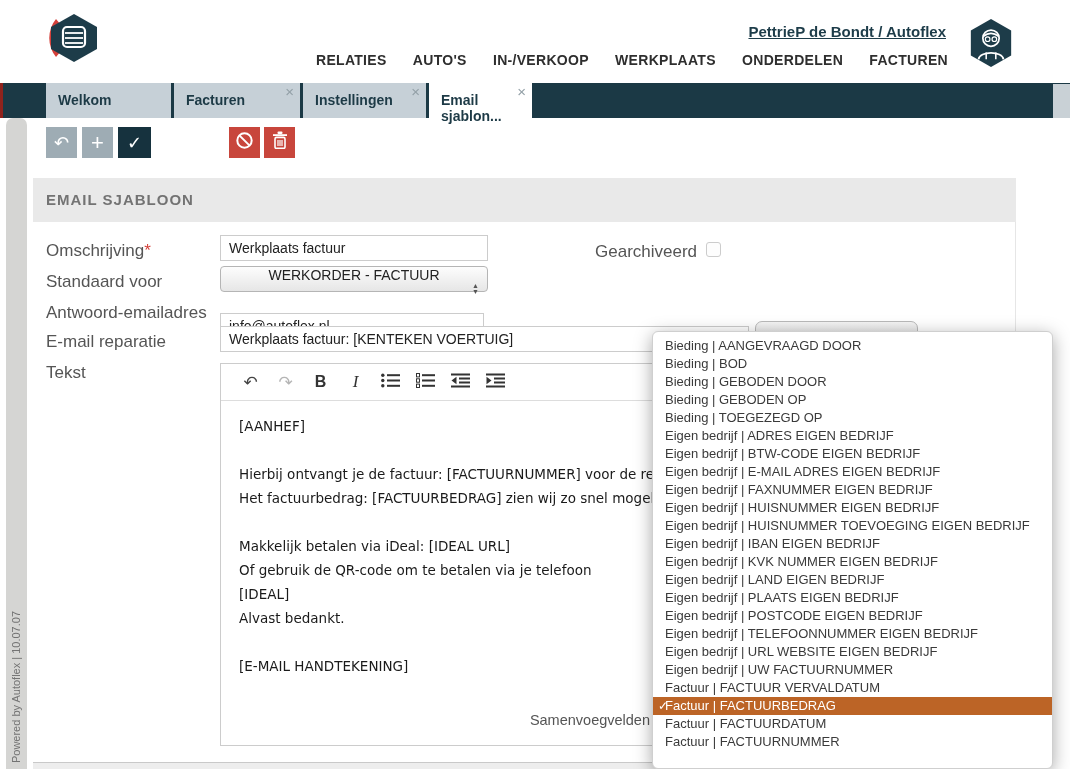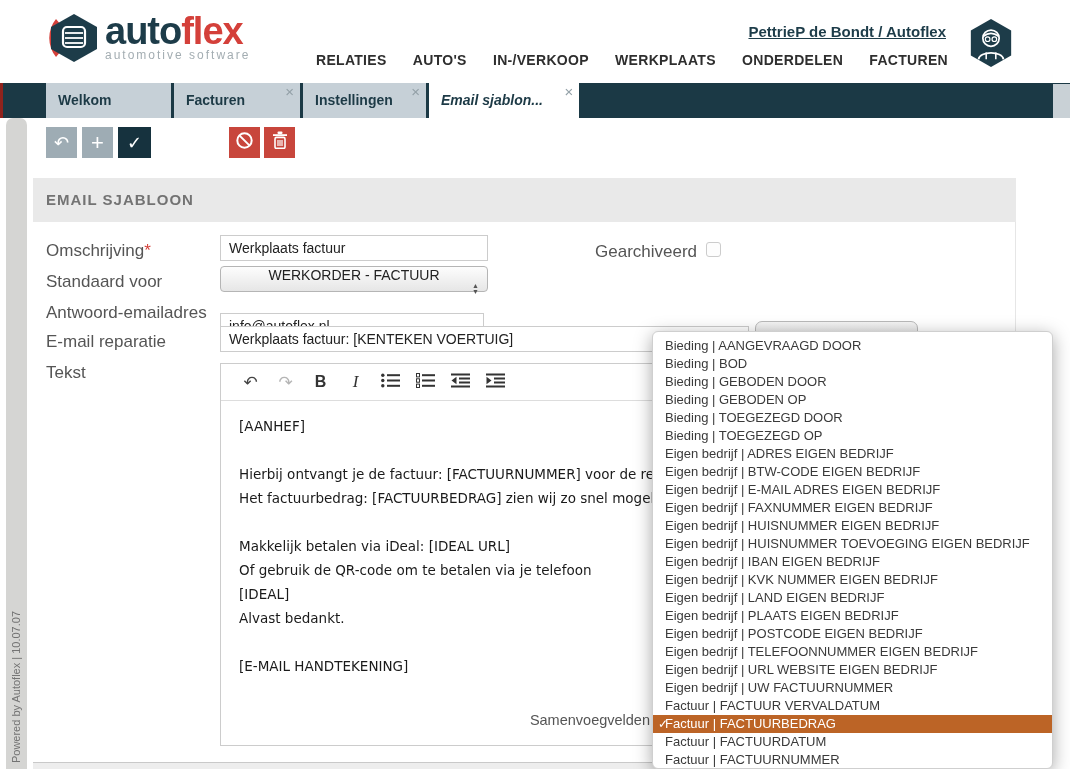--- a/index.html
+++ b/index.html
@@ -106,24 +106,20 @@
       <span>
         <svg width="56" height="52" viewBox="0 0 56 52">
           <path d="M12,7 C3,18 3,34 12,45 L17,39 C11,31 11,21 17,13 Z" fill="#d4403a"></path>
           <polygon points="30,2 53,15 53,37 30,50 7,37 7,15" fill="#1d3c49"></polygon>
           <rect x="19" y="15" width="22" height="20" rx="4" fill="none" stroke="#fff" stroke-width="2.2"></rect>
           <line x1="21" y1="21" x2="39" y2="21" stroke="#fff" stroke-width="1.8"></line>
           <line x1="21" y1="26" x2="39" y2="26" stroke="#fff" stroke-width="1.8"></line>
           <line x1="21" y1="31" x2="39" y2="31" stroke="#fff" stroke-width="1.8"></line>
         </svg>
       </span>
-      <div class="logo-right">
-        <div class="logo-word"><span>auto</span><span class="red">flex</span></div>
-        <div class="logo-tagline">automotive software</div>
-      </div>
     </div>
     <div class="nav">
         <div class="nav-item">RELATIES</div>
         <div class="nav-item">AUTO'S</div>
         <div class="nav-item">IN-/VERKOOP</div>
         <div class="nav-item">WERKPLAATS</div>
         <div class="nav-item">ONDERDELEN</div>
         <div class="nav-item">FACTUREN</div>
       </div>
     <a class="user-link">PettrieP de Bondt / Autoflex</a>
@@ -139,21 +135,21 @@
       </svg>
     </span>
   </div>
 
   <div class="tabbar">
     <div class="tabbar-red"></div>
     <div class="tab-strip">
         <div class="tab" style="width: 125px;"><span>Welkom</span></div>
         <div class="tab" style="width: 126px;"><span>Facturen</span><span class="tab-close">×</span></div>
         <div class="tab" style="width: 123px;"><span>Instellingen</span><span class="tab-close">×</span></div>
-        <div class="tab active" style="width: 150px; font-style: italic;"><span>Email sjablon...</span><span class="tab-close">×</span></div>
+        <div class="tab active" style="width: 103px;"><span>Email sjablon...</span><span class="tab-close">×</span></div>
       </div>
     <div class="tabbar-end"></div>
   </div>
 
   <div class="actions-left">
     <div class="btn btn-gray">
         <span>↶</span>
       </div>
     <div class="btn btn-gray">
         <span style="font-size:22px">+</span>
@@ -279,21 +275,20 @@
     <div class="ed-content"><div>[AANHEF]</div><div>&nbsp;</div><div>Hierbij ontvangt je de factuur: [FACTUURNUMMER] voor de reparatie aan vo</div><div>Het factuurbedrag: [FACTUURBEDRAG] zien wij zo snel mogelijk overgemaak</div><div>&nbsp;</div><div>Makkelijk betalen via iDeal: [IDEAL URL]</div><div>Of gebruik de QR-code om te betalen via je telefoon</div><div>[IDEAL]</div><div>Alvast bedankt.</div><div>&nbsp;</div><div>[E-MAIL HANDTEKENING]</div></div>
   </div>
 
   <div class="merge-label">Samenvoegvelden</div>
 
   <div class="dropdown">
       <div class="dd-item"><span>Bieding | AANGEVRAAGD DOOR</span></div>
       <div class="dd-item"><span>Bieding | BOD</span></div>
       <div class="dd-item"><span>Bieding | GEBODEN DOOR</span></div>
       <div class="dd-item"><span>Bieding | GEBODEN OP</span></div>
-      <div class="dd-item"><span>Bieding | TOEGEZEGD DOOR</span></div>
       <div class="dd-item"><span>Bieding | TOEGEZEGD OP</span></div>
       <div class="dd-item"><span>Eigen bedrijf | ADRES EIGEN BEDRIJF</span></div>
       <div class="dd-item"><span>Eigen bedrijf | BTW-CODE EIGEN BEDRIJF</span></div>
       <div class="dd-item"><span>Eigen bedrijf | E-MAIL ADRES EIGEN BEDRIJF</span></div>
       <div class="dd-item"><span>Eigen bedrijf | FAXNUMMER EIGEN BEDRIJF</span></div>
       <div class="dd-item"><span>Eigen bedrijf | HUISNUMMER EIGEN BEDRIJF</span></div>
       <div class="dd-item"><span>Eigen bedrijf | HUISNUMMER TOEVOEGING EIGEN BEDRIJF</span></div>
       <div class="dd-item"><span>Eigen bedrijf | IBAN EIGEN BEDRIJF</span></div>
       <div class="dd-item"><span>Eigen bedrijf | KVK NUMMER EIGEN BEDRIJF</span></div>
       <div class="dd-item"><span>Eigen bedrijf | LAND EIGEN BEDRIJF</span></div>

